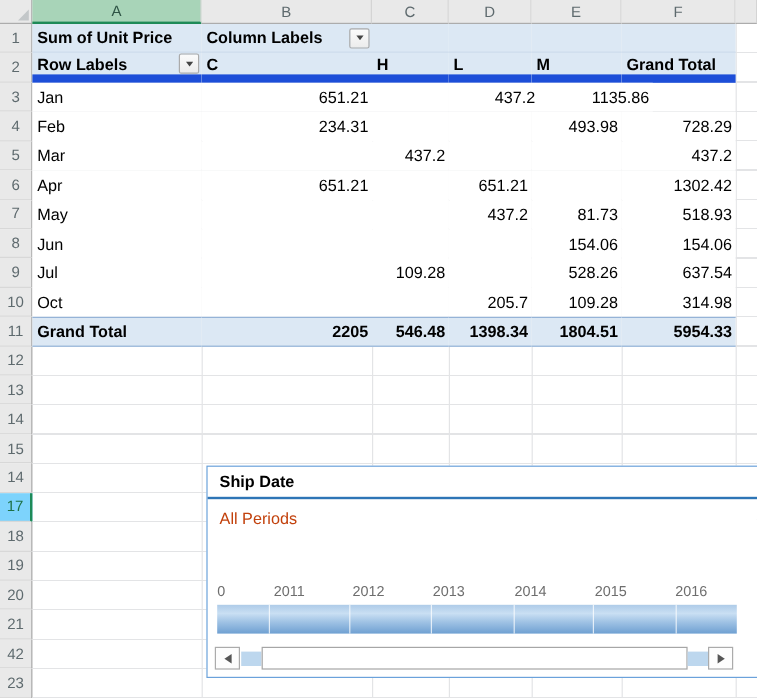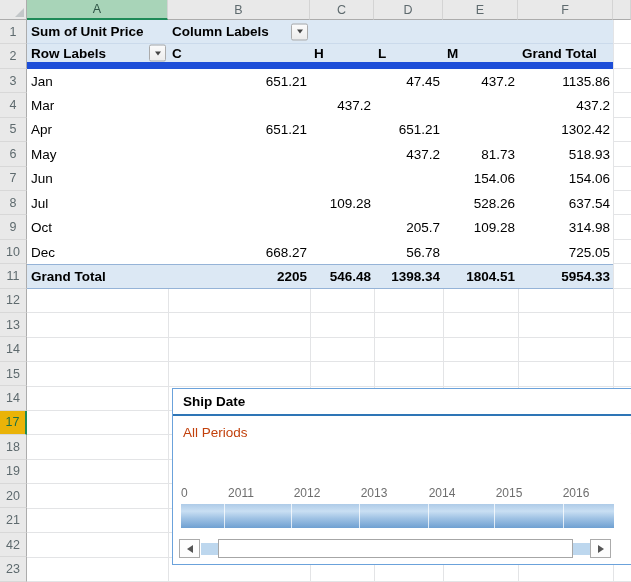--- a/index.html
+++ b/index.html
@@ -19,21 +19,21 @@
   .ch { height:20px; background:#E9E9E9; border-right:1px solid #D4D4D4; border-bottom:1px solid #ACACAC;
         display:flex; align-items:center; justify-content:center;
         font-size:12.5px; color:#5E6A6E; }
   .ch.selected { background:#A8D4B8; color:#2F5546; border-bottom:2px solid #1E8A57; }
   .w-a{width:141px}.w-b{width:142px}.w-c{width:64px}.w-d{width:69px}.w-e{width:75px}.w-f{width:95px}.w-g{width:18px}
 
   .rowheads { position:absolute; left:0; top:20px; width:27px; }
   .rh { width:27px; height:24.435px; background:#E9E9E9; border-right:1px solid #ACACAC;
         border-bottom:1px solid #D8D8D8; display:flex; align-items:center; justify-content:center;
         font-size:12.5px; color:#5E6A6E; }
-  .rh.selected { background:#eab308; color:#1E7145; border-right:2px solid #1E8A57; }
+  .rh.selected { background:#7dd3fc; color:#1E7145; border-right:2px solid #1E8A57; }
 
   
   .gridlines { position:absolute; left:27px; top:20px; width:604px; height:562px;
     background-image: repeating-linear-gradient(to bottom, transparent 0, transparent 23.435px, #E3E4E6 23.435px, #E3E4E6 24.435px); }
   .vline { position:absolute; top:0; width:1px; height:100%; background:#E3E4E6; }
   .vl1{left:141px}.vl2{left:283px}.vl3{left:347px}.vl4{left:416px}.vl5{left:491px}.vl6{left:586px}
 
   
   .pivot { position:absolute; left:27px; top:20px; width:586px; }
   .prow { display:flex; height:24.435px; }
@@ -164,23 +164,30 @@
       <div class="pc w-d">L</div>
       <div class="pc w-e">M</div>
       <div class="pc w-f">Grand Total</div>
     </div>
 
     <div class="databody">
       <div class="prow">
         <div class="pc w-a">Jan</div>
         <div class="pc w-b num">651.21</div>
         <div class="pc w-c num"></div>
-        <div class="pc w-d num">47.45</div>
         <div class="pc w-e num">437.2</div>
         <div class="pc w-f num">1135.86</div>
+      </div>
+      <div class="prow">
+        <div class="pc w-a">Feb</div>
+        <div class="pc w-b num">234.31</div>
+        <div class="pc w-c num"></div>
+        <div class="pc w-d num"></div>
+        <div class="pc w-e num">493.98</div>
+        <div class="pc w-f num">728.29</div>
       </div>
       <div class="prow">
         <div class="pc w-a">Mar</div>
         <div class="pc w-b num"></div>
         <div class="pc w-c num">437.2</div>
         <div class="pc w-d num"></div>
         <div class="pc w-e num"></div>
         <div class="pc w-f num">437.2</div>
       </div>
       <div class="prow">
@@ -215,28 +222,20 @@
         <div class="pc w-e num">528.26</div>
         <div class="pc w-f num">637.54</div>
       </div>
       <div class="prow">
         <div class="pc w-a">Oct</div>
         <div class="pc w-b num"></div>
         <div class="pc w-c num"></div>
         <div class="pc w-d num">205.7</div>
         <div class="pc w-e num">109.28</div>
         <div class="pc w-f num">314.98</div>
-      </div>
-      <div class="prow">
-        <div class="pc w-a">Dec</div>
-        <div class="pc w-b num">668.27</div>
-        <div class="pc w-c num"></div>
-        <div class="pc w-d num">56.78</div>
-        <div class="pc w-e num"></div>
-        <div class="pc w-f num">725.05</div>
       </div>
     </div>
 
     <div class="prow total">
       <div class="pc w-a">Grand Total</div>
       <div class="pc w-b num">2205</div>
       <div class="pc w-c num">546.48</div>
       <div class="pc w-d num">1398.34</div>
       <div class="pc w-e num">1804.51</div>
       <div class="pc w-f num">5954.33</div>

